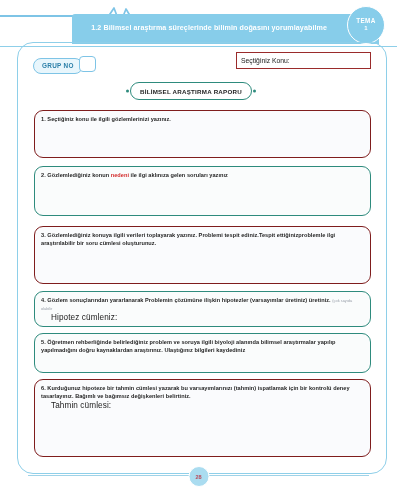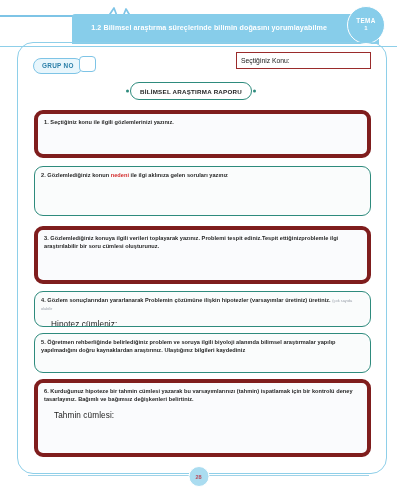--- a/index.html
+++ b/index.html
@@ -204,21 +204,21 @@
     position: absolute;
     left: 34px;
     right: 26px;
     border-radius: 9px;
     box-sizing: border-box;
     background: #fafbfd;
     padding: 5px 6px 0 6px;
     overflow: hidden;
   }
   .card.plain {
-    border: 4px solid #7f1d1d;
+    border: 1px solid #7f1d1d;
   }
   .card.teal {
     border: 1.5px solid #2e8b7d;
     background: #fafcfc;
   }
 
   .q-text {
     font-size: 5.6px;
     font-weight: bold;
     color: #1f1f1f;
@@ -227,21 +227,21 @@
   }
   .q-text .hl-red { color: #d32a2a; }
   .q-text .tiny-gray {
     font-size: 3.9px;
     font-weight: normal;
     color: #9aa1ab;
     letter-spacing: 0;
   }
 
   .sub-prompt {
-    margin-top: 7px;
+    margin-top: 0;
     margin-left: 10px;
     font-size: 8.2px;
     color: #222222;
     letter-spacing: 0.1px;
   }
 
   
   #card1 { top: 110px;  height: 48px; }
   #card2 { top: 166px;  height: 50px; }
   #card3 { top: 226px;  height: 58px; }

